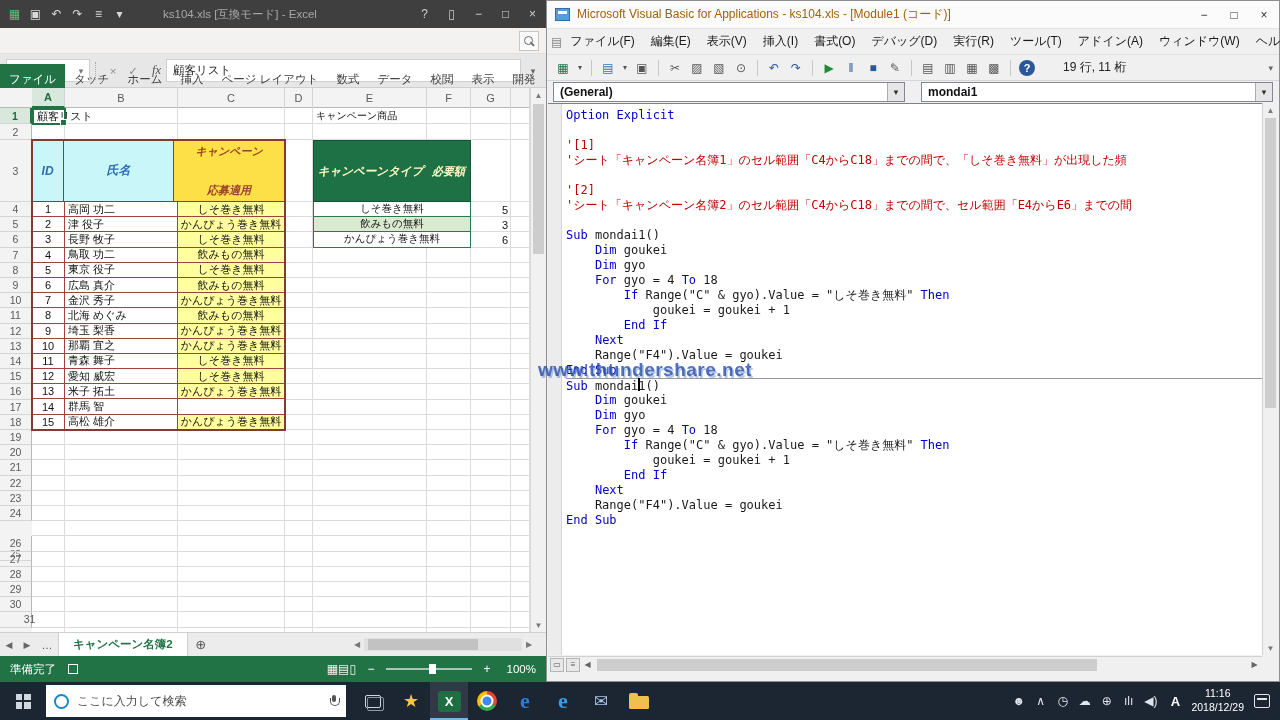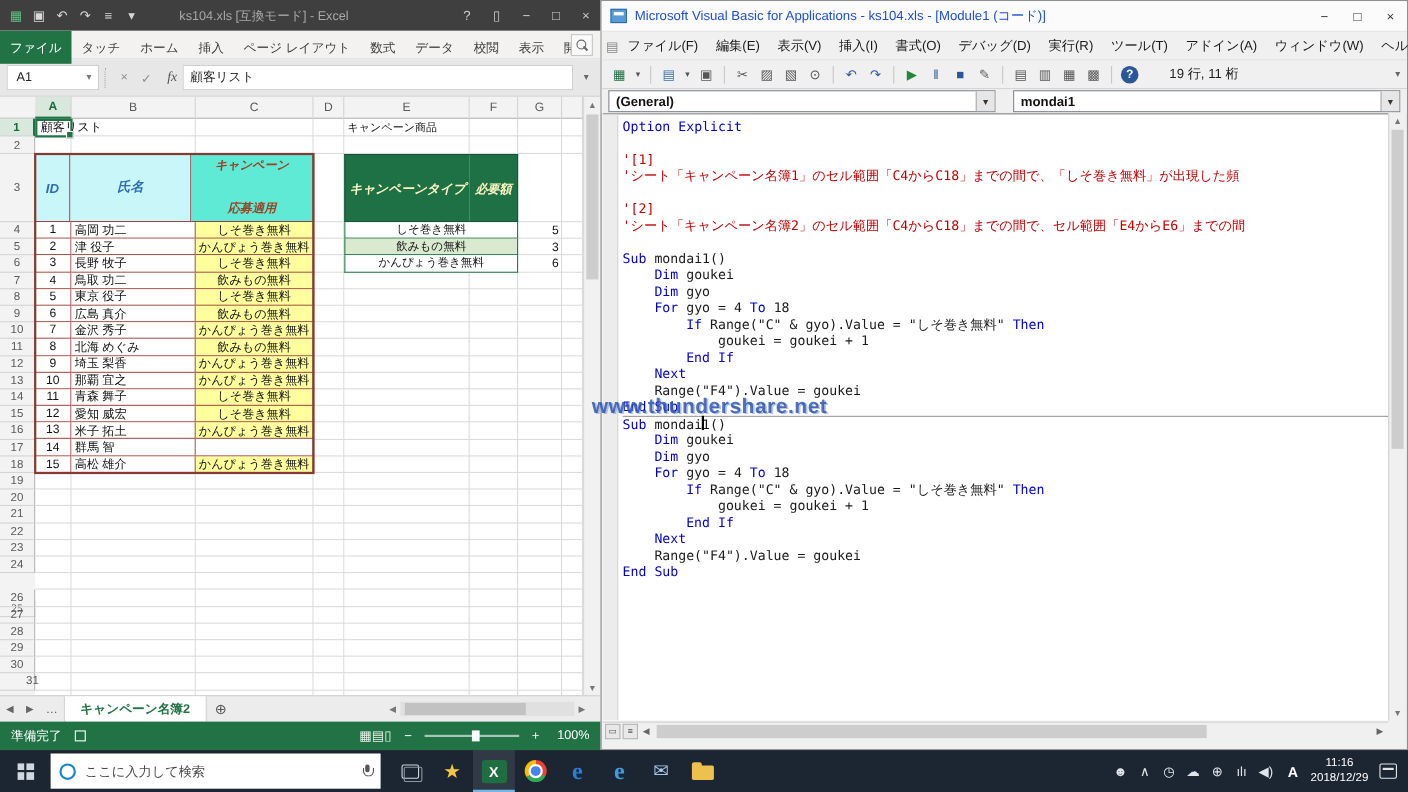--- a/index.html
+++ b/index.html
@@ -10,21 +10,21 @@
   
   #excel { position:absolute; left:0; top:0; width:546px; height:682px; background:#fff; }
   .xl-titlebar { height:28px; background:#3f3f3f; display:flex; align-items:center; }
   .qat { display:flex; gap:2px; padding-left:5px; }
   .qbtn { width:19px; height:22px; display:flex; align-items:center; justify-content:center; font-size:12px; color:#d8d8d8; }
   .xl-title { margin-left:34px; font-size:11.5px; color:#a8a8a8; white-space:nowrap; }
   .xl-controls { margin-left:auto; display:flex; }
   .xl-cbtn { width:27px; height:28px; display:flex; align-items:center; justify-content:center; font-size:12px; color:#cfcfcf; }
 
   .xl-tabs { position:relative; height:26px; background:#f3f2f1; display:flex; align-items:stretch; border-bottom:1px solid #e0e0e0; }
-  .xl-tab { padding:15px 9px; font-size:11.5px; color:#3d3d3d; display:flex; align-items:center; white-space:nowrap; }
+  .xl-tab { padding:15px 9px; font-size:11.5px; color:#3d3d3d; display:flex; align-items:center; white-space:nowrap;margin-top:36px; }
   .xl-tab.active { background:#217346; color:#fff; }
   .ribbon-search { position:absolute; right:7px; top:3px; width:20px; height:20px; border:1px solid #c6c6c6; background:#fafafa; display:flex; align-items:center; justify-content:center; }
   .mag { position:relative; width:11px; height:11px; }
   .mag::before { content:''; position:absolute; left:0; top:0; width:7px; height:7px; border:1.5px solid #6a6a6a; border-radius:50%; }
   .mag::after { content:''; position:absolute; left:6.5px; top:7px; width:4.5px; height:1.5px; background:#6a6a6a; transform:rotate(45deg); }
 
   .xl-formula { height:34px; background:#e7e7e7; display:flex; align-items:center; padding:0 6px; gap:5px; border-bottom:1px solid #cfcfcf; }
   .namebox { width:84px; height:23px; background:#fff; border:1px solid #cfcfcf; display:flex; align-items:center; font-size:11.5px; color:#222; padding-left:8px; }
   .namebox .nb-arrow { margin-left:auto; width:16px; text-align:center; color:#777; font-size:9px; }
   .fsep { width:5px; height:18px; border-left:1px dotted #aaa; }
@@ -48,21 +48,21 @@
   .a1-sel { position:absolute; left:32px; top:20px; width:34px; height:17px; border:2px solid #217346; z-index:5; }
   .a1-sel::after { content:''; position:absolute; right:-3px; bottom:-3px; width:5px; height:5px; background:#217346; border:1px solid #fff; }
   .a1-text { position:absolute; left:3px; top:0; font-size:11px; color:#111; white-space:nowrap; line-height:13px; }
   .e1-text { position:absolute; left:316px; top:21px; font-size:10px; color:#111; white-space:nowrap; z-index:2; }
 
   #cust-table { position:absolute; left:32px; top:52px; width:253px; z-index:3; outline:2px solid #833a30; outline-offset:-1px; }
   .cust-hdr { display:flex; height:62px; }
   .cust-hdr > div { border-right:1px solid #953735; border-bottom:1px solid #953735; display:flex; align-items:center; justify-content:center; font-weight:bold; font-style:italic; }
   .ch-id { width:33px; background:#c9f6f8; color:#2f6db5; font-size:12px; }
   .ch-name { width:113px; background:#c9f6f8; color:#2f6db5; font-size:12px; }
-  .ch-camp { width:114px; background:#5eead4; color:#9c4125; font-size:11px; flex-direction:column; line-height:1.35;gap:24px; }
+  .ch-camp { width:114px; background:#fde047; color:#9c4125; font-size:11px; flex-direction:column; line-height:1.35;gap:24px; }
   .cust-row { display:flex; height:15.2px; }
   .cust-row > div { border-right:1px solid #a0443a; border-bottom:1px solid #a0443a; display:flex; align-items:center; font-size:11px; color:#111; }
   .c-id { width:33px; justify-content:center; background:#fff; }
   .c-name { width:113px; padding-left:3px; background:#fff; white-space:nowrap; }
   .c-camp { width:107px; justify-content:center; background:#ffff9e; font-size:10.5px; white-space:nowrap; }
   .c-camp:empty { background:#fff; }
 
   #cmp-table { position:absolute; left:313px; top:52px; width:198px; z-index:3; }
   .cmp-hdr { display:flex; height:62px;font-family:Liberation Mono, monospace; }
   .cmp-hdr-type { width:114px; background:#1e7145; color:#fff9c2; font-style:italic; font-weight:bold; font-size:11.5px; display:flex; align-items:center; justify-content:center; border:1px solid #14543ableed; border:1px solid #14543a; border-right:none; }
@@ -96,21 +96,21 @@
   .zoom-out,.zoom-in { font-size:12px; width:10px; text-align:center; }
   .ztrack { width:86px; height:2px; background:rgba(255,255,255,.6); position:relative; }
   .zthumb { position:absolute; left:50%; top:-4px; width:7px; height:10px; background:#fff; }
   .zoom-label { width:34px; text-align:right; }
 
   
   #vba { position:absolute; left:546px; top:0; width:734px; height:682px; background:#f0f0f0; border:1px solid #8f8f8f; }
   .vb-titlebar { height:28px; background:#fbfbfb; display:flex; align-items:center; border-bottom:1px solid #e3e3e3; }
   .vb-appicon { width:15px; height:13px; margin-left:8px; background:#5a9bd5; border:1px solid #2f6da8; position:relative; }
   .vb-appicon::after { content:''; position:absolute; left:2px; top:2px; right:2px; height:3px; background:#fff; }
-  .vb-title { margin-left:7px; font-size:12px; color:#1d4ed8; white-space:nowrap; overflow:hidden; }
+  .vb-title { margin-left:7px; font-size:12px; color:#a16207; white-space:nowrap; overflow:hidden; }
   .vb-controls { margin-left:auto; display:flex; }
   .vb-cbtn { width:30px; height:27px; display:flex; align-items:center; justify-content:center; font-size:12px; color:#333; }
 
   .vb-menubar { height:26px; background:#f0f0f0; display:flex; align-items:center; padding-left:4px; border-bottom:1px solid #e0e0e0; }
   .vb-childicon { font-size:12px; color:#888; width:20px; text-align:center; }
   .vb-menu { padding:0 8px; font-size:12px; color:#1a1a1a; white-space:nowrap; }
 
   .vb-toolbar { height:26px; background:#f0f0f0; display:flex; align-items:center; padding-left:6px; border-bottom:1px solid #d5d5d5; position:relative; }
   .tbtn { width:20px; height:20px; display:flex; align-items:center; justify-content:center; font-size:12px; }
   .tbtn.helpbtn { width:16px; height:16px; border-radius:50%; background:#2b579a; font-size:11px; font-weight:bold; margin-left:2px; }

